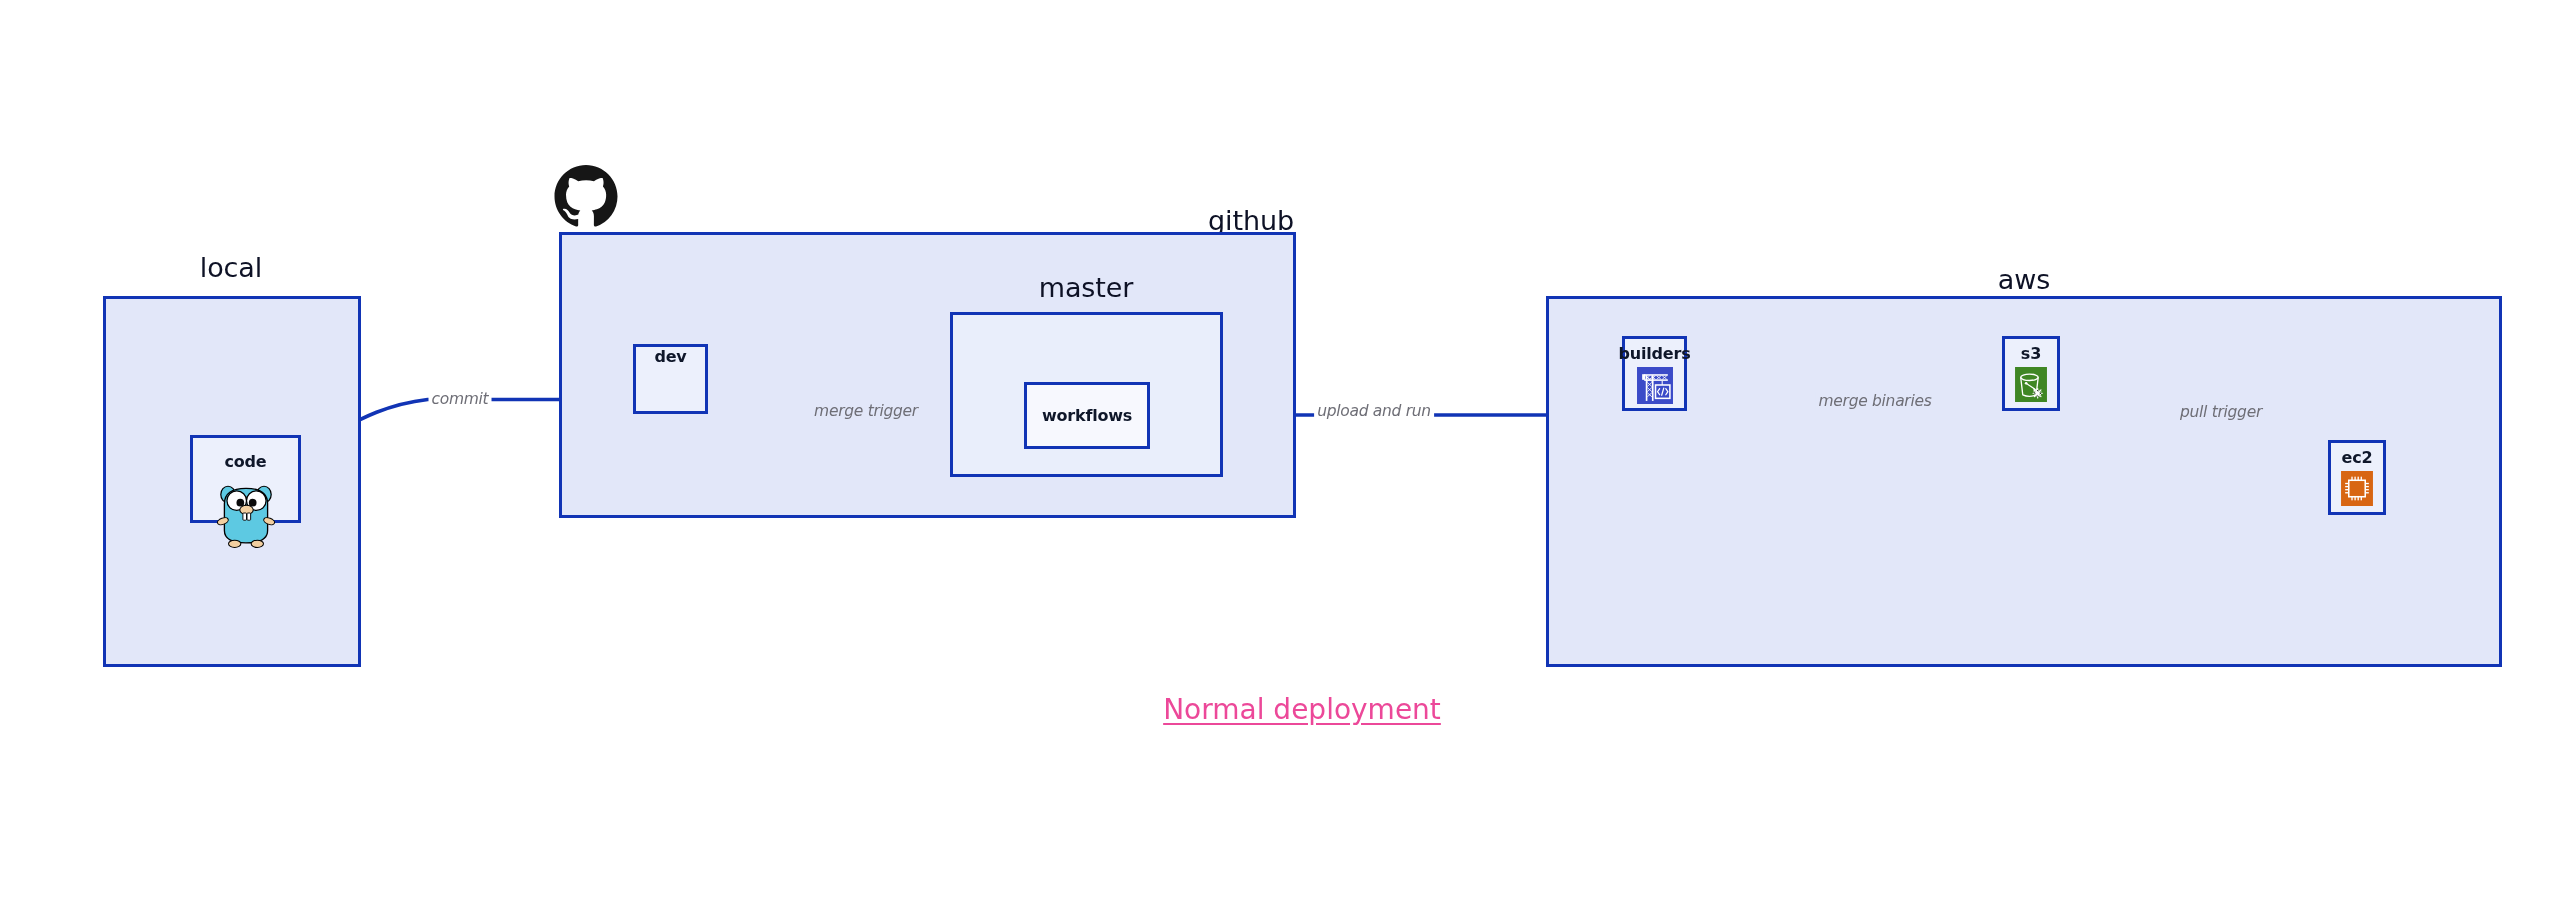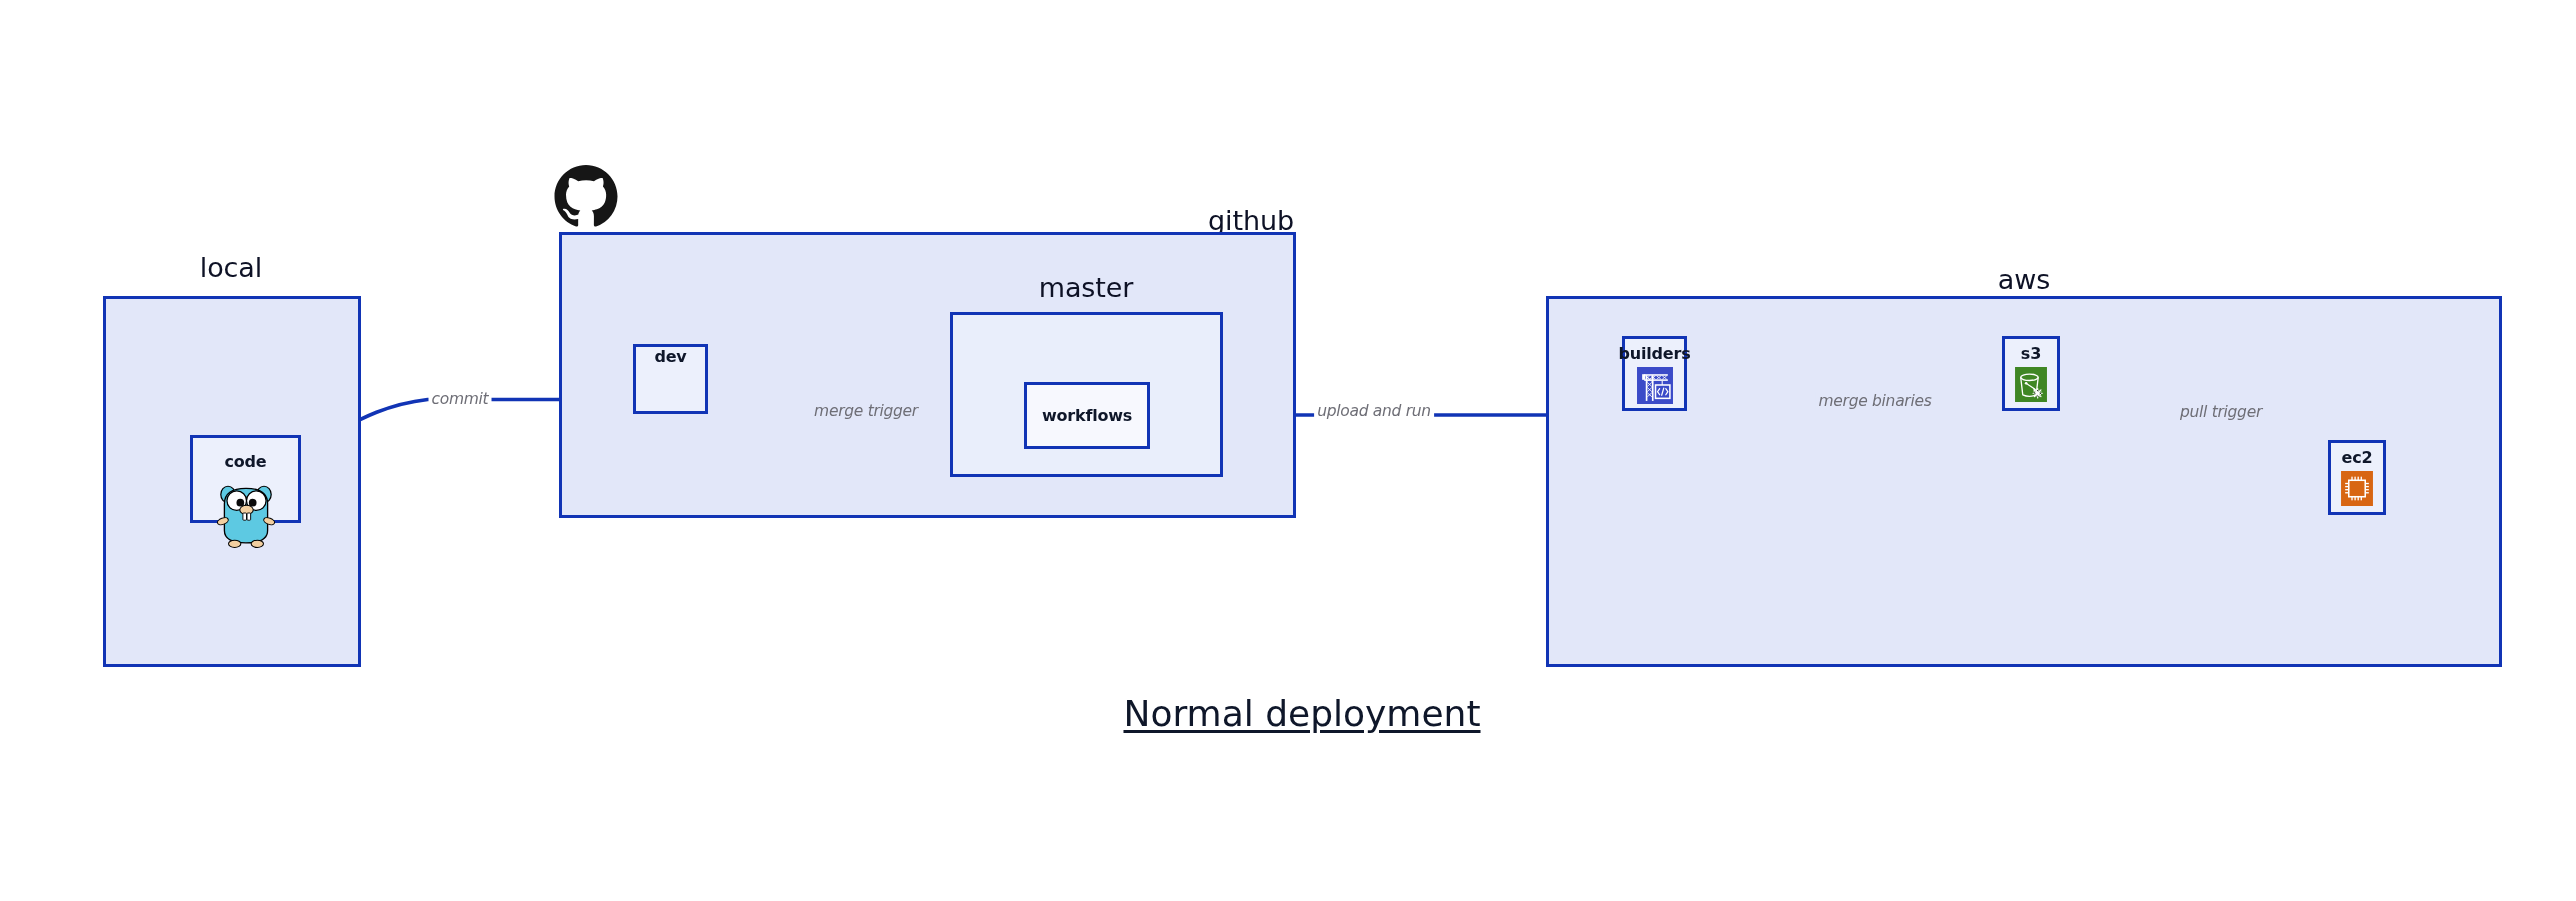--- a/index.html
+++ b/index.html
@@ -78,22 +78,22 @@
     font-style: italic;
     white-space: nowrap;
     transform: translate(-50%, -50%);
     background: transparent;
     font-family: "DejaVu Sans", sans-serif;
     letter-spacing: -0.3px;
   }
   
   #diagram-title {
     position: absolute;
-    color: #0f172a;
-    font-size: 36px;
+    color: #ec4899;
+    font-size: 28px;
     font-weight: 400;
     text-decoration: underline;
     text-underline-offset: 4.1px;
     white-space: nowrap;
     transform: translateX(-50%);
     font-family: "DejaVu Sans", sans-serif;
   }
   
   #github-logo {
     position: absolute;

